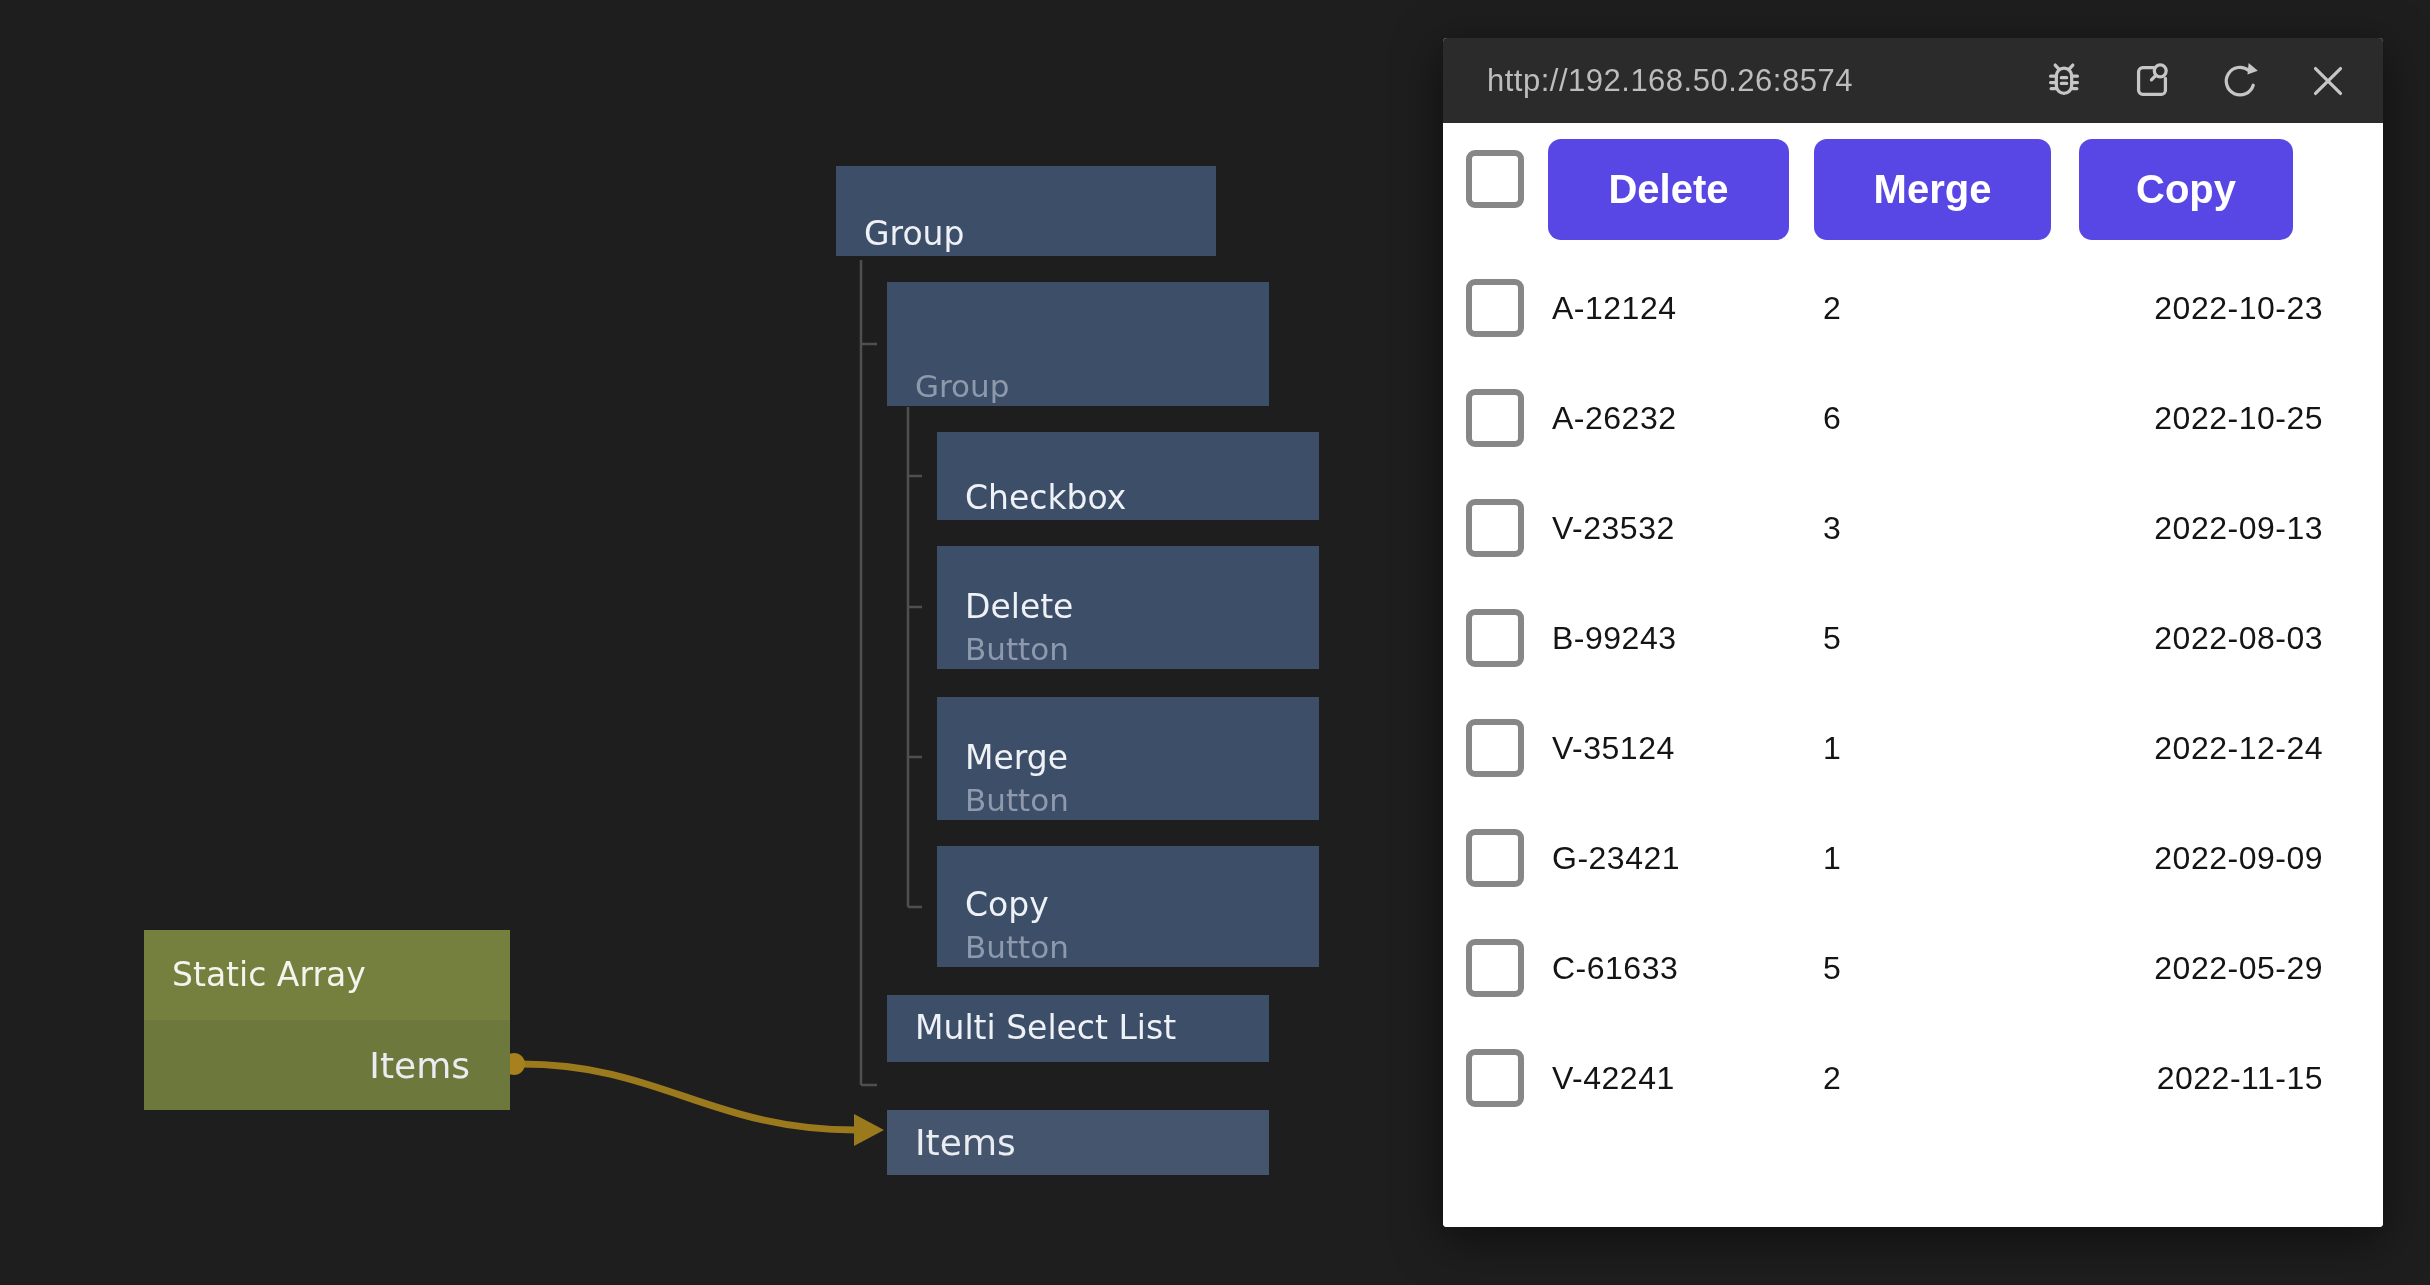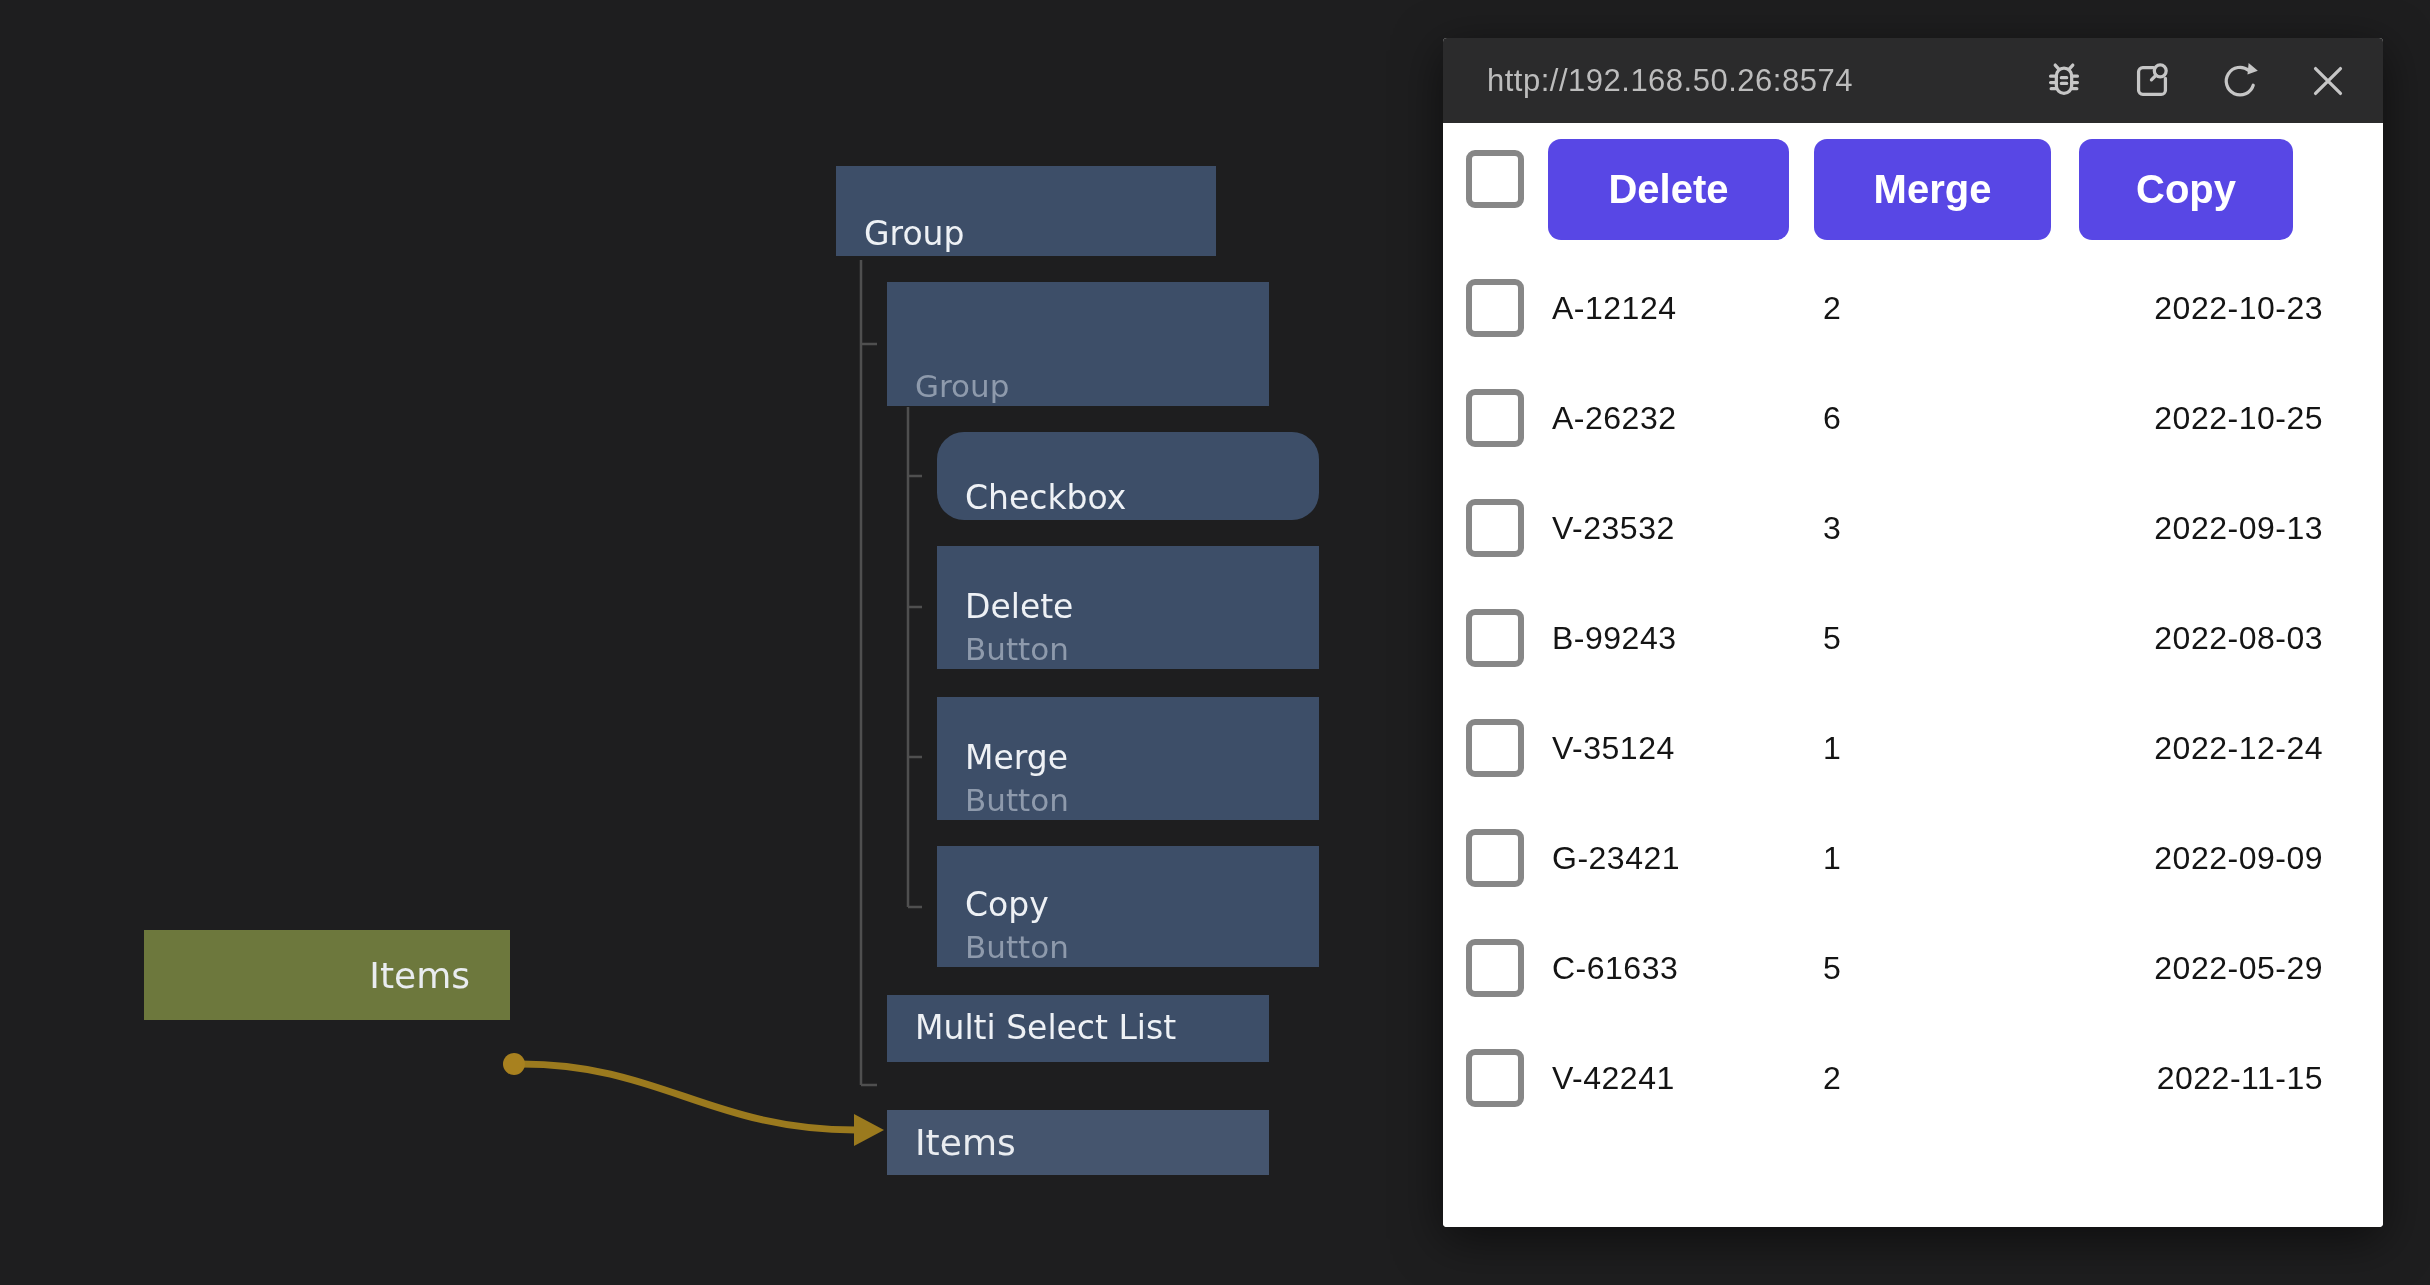--- a/index.html
+++ b/index.html
@@ -81,21 +81,21 @@
   </svg>
 
   <div class="node node-blue" style="left:836px; top:166px; width:380px; height:90px;">
     <div class="node-title">Group</div>
   </div>
 
   <div class="node node-blue" style="left:887px; top:282px; width:382px; height:124px;">
     <div class="node-sub">Group</div>
   </div>
 
-  <div class="node node-blue" style="left:937px; top:432px; width:382px; height:88px;border-radius:27px;">
+  <div class="node node-blue" style="left:937px; top:432px; width:382px; height:88px;">
     <div class="node-title">Checkbox</div>
   </div>
 
   <div class="node node-blue" style="left:937px; top:546px; width:382px; height:123px;">
     <div class="node-title">Delete</div>
     <div class="node-sub">Button</div>
   </div>
 
   <div class="node node-blue" style="left:937px; top:697px; width:382px; height:123px;">
     <div class="node-title">Merge</div>
@@ -110,20 +110,23 @@
   <div class="node node-split" style="left:887px; top:995px; width:382px; height:180px; padding-left:0;gap:48px;">
     <div class="node-head msl-head">
       <div class="node-title">Multi Select List</div>
     </div>
     <div class="node-ports msl-ports">
       <div class="port-label">Items</div>
     </div>
   </div>
 
   <div class="node node-split" style="left:144px; top:930px; width:366px; height:180px; padding-left:0;">
+    <div class="node-head sa-head">
+      <div class="node-title sa-title">Static Array</div>
+    </div>
     <div class="node-ports sa-ports">
       <div class="port-label">Items</div>
     </div>
   </div>
 </div>
 
 <div class="preview-window">
 
   <div class="titlebar">
     <div class="url-text">http://192.168.50.26:8574</div>

